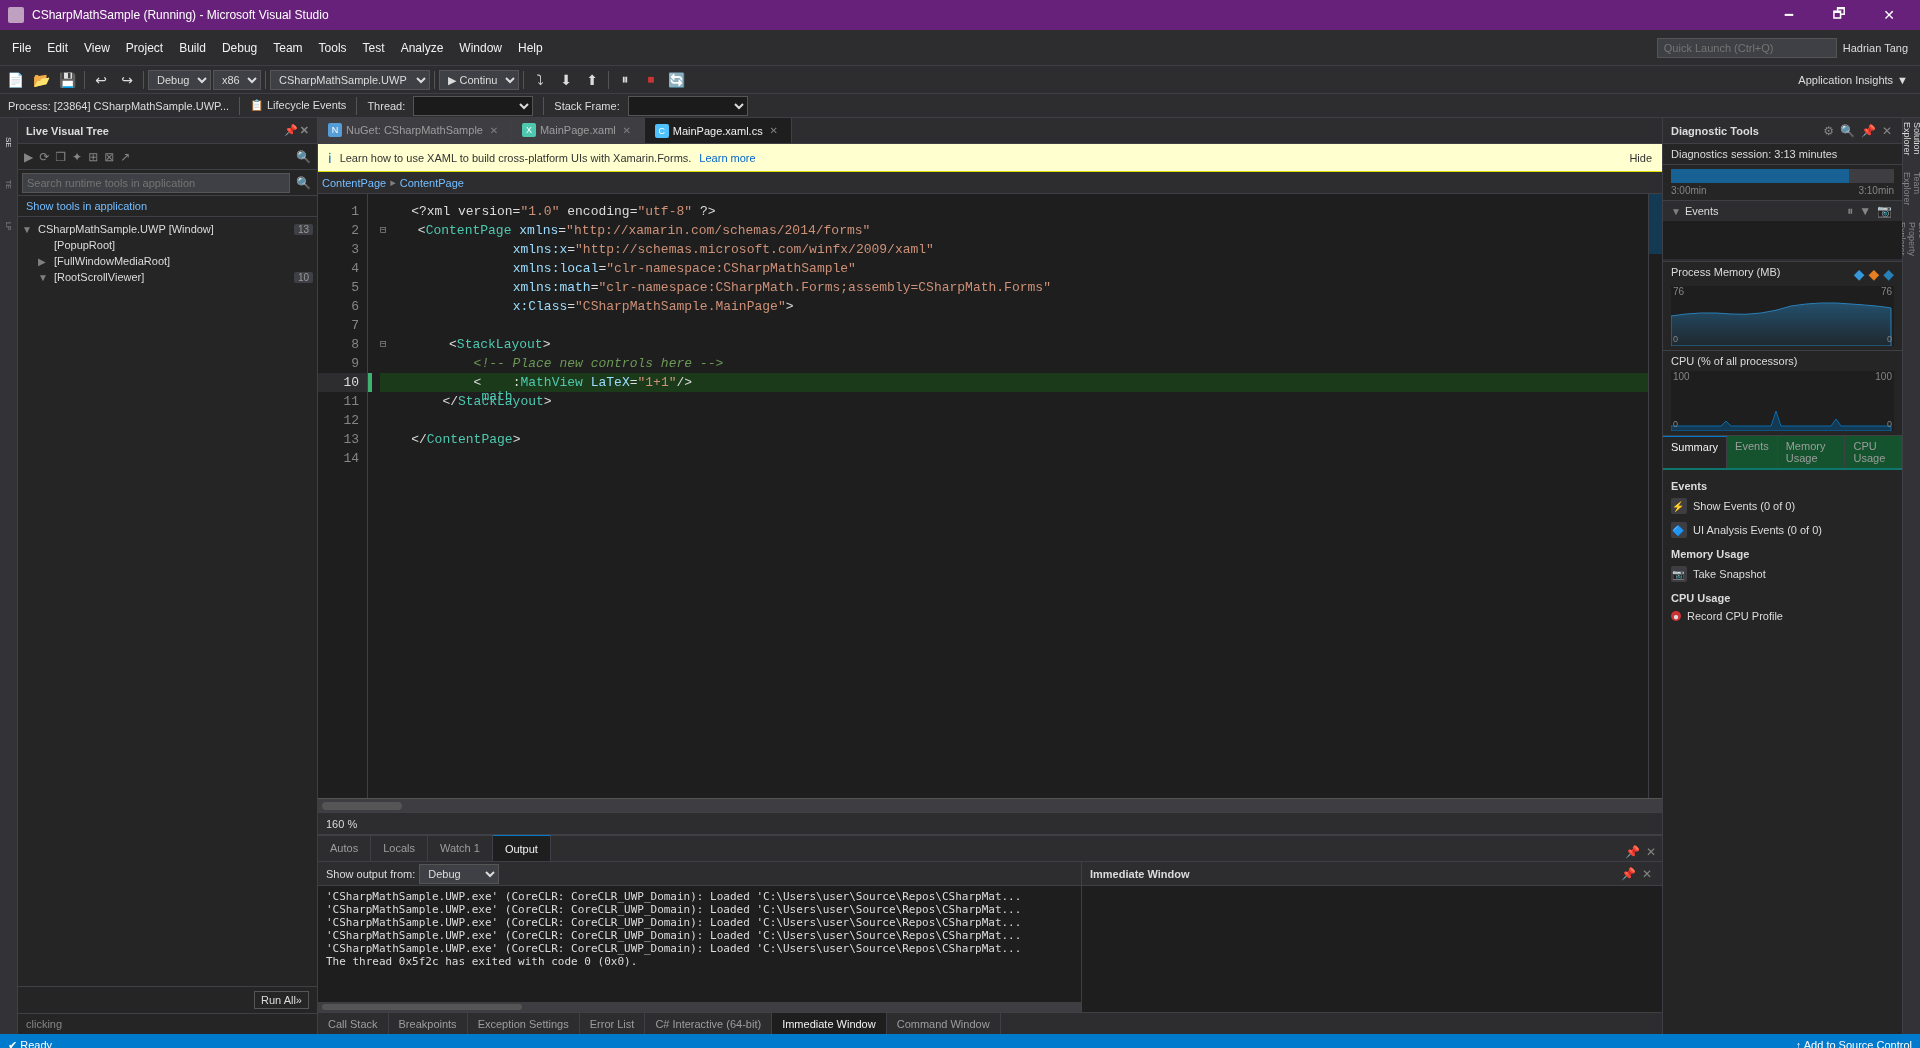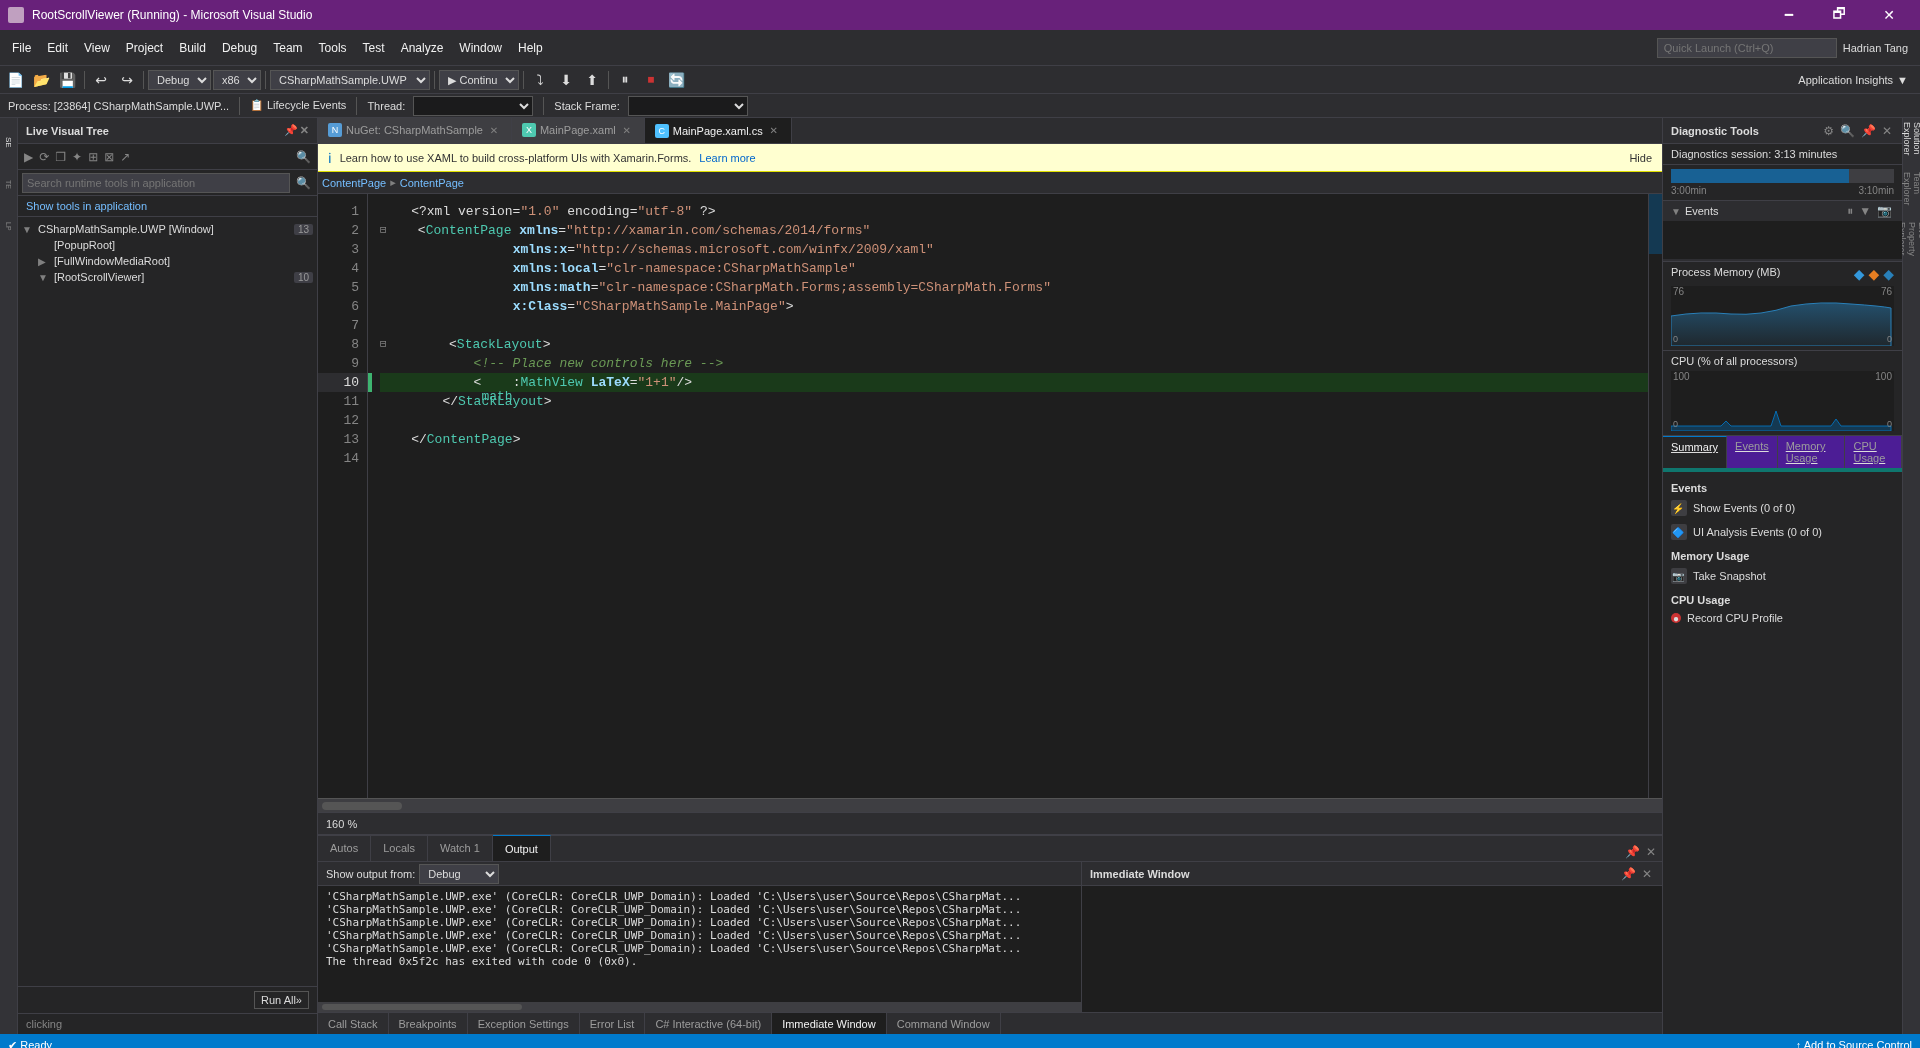--- a/index.html
+++ b/index.html
@@ -65,21 +65,21 @@
     #editor { flex: 1; background: #1e1e1e; overflow-y: auto; overflow-x: hidden; font-family: 'Consolas', 'Courier New', monospace; font-size: 13px; display: flex; position: relative; }
     #line-numbers { padding: 8px 0; background: #1e1e1e; min-width: 50px; text-align: right; color: #858585; font-size: 13px; user-select: none; border-right: 1px solid #3f3f46; }
     .line-num { padding: 0 8px; height: 19px; line-height: 19px; display: block; }
     .line-num.active { color: #dcdcdc; background: #2d2d30; }
     #editor-content { flex: 1; padding: 8px 0 8px 12px; overflow-x: auto; }
     .code-line { height: 19px; line-height: 19px; white-space: pre; display: flex; align-items: center; }
     .code-line .green-bar { width: 4px; height: 19px; background: #3eb370; margin-left: -12px; margin-right: 8px; flex-shrink: 0; }
     .code-line .no-bar { width: 4px; height: 19px; margin-left: -12px; margin-right: 8px; flex-shrink: 0; }
     .str { color: #ce9178; }
     .comment { color: #6a9955; font-style: italic; }
-    .attr { color: #9cdcfe; font-weight: bold; }
+    .attr { color: #9cdcfe; }
     .tag { color: #4ec9b0; }
     .punct { color: #dcdcdc; }
     .ns { color: #4ec9b0; margin-top: 28px; }
     
     
     #editor-bottom { height: 22px; background: #2d2d30; display: flex; align-items: center; padding: 0 8px; border-top: 1px solid #3f3f46; font-size: 11px; color: #dcdcdc; gap: 8px; }
     #editor-scrollbar { height: 14px; background: #3e3e42; border-top: 1px solid #555; display: flex; align-items: center; padding: 0 4px; }
     #editor-scrollbar-thumb { width: 80px; height: 8px; background: #555; border-radius: 4px; }
     
     
@@ -97,21 +97,21 @@
     #diag-events-section { border-bottom: 1px solid #3f3f46; }
     .diag-section-header { padding: 3px 8px; font-size: 11px; color: #dcdcdc; background: #2d2d30; cursor: pointer; display: flex; align-items: center; gap: 4px; }
     .diag-section-header .arrow { color: #808080; font-size: 10px; }
     .chart-section { padding: 4px 8px; border-bottom: 1px solid #3f3f46; }
     .chart-label { font-size: 11px; color: #dcdcdc; margin-bottom: 4px; display: flex; justify-content: space-between; }
     .chart-area { height: 60px; background: #1e1e1e; position: relative; overflow: hidden; }
     .chart-value-left { position: absolute; left: 2px; color: #858585; font-size: 10px; }
     .chart-value-right { position: absolute; right: 2px; color: #858585; font-size: 10px; }
     
     
-    #diag-tabs { display: flex; background: #4c1d95; border-bottom: 4px solid #0f766e; text-decoration: underline; }
+    #diag-tabs { display: flex; background: #14532d; border-bottom: 2px solid #0f766e; }
     .diag-tab { padding: 4px 8px; font-size: 11px; cursor: pointer; color: #9d9d9d; border-right: 1px solid #3f3f46; }
     .diag-tab.active { color: #f1f1f1; background: #252526; border-top: 1px solid #007acc; }
     
     
     #diag-content { flex: 1; overflow-y: auto; padding: 4px 0; font-size: 11px; }
     .diag-item { padding: 4px 8px; display: flex; align-items: center; gap: 6px; }
     .diag-item-icon { width: 16px; height: 16px; background: #3e3e42; border-radius: 2px; display: flex; align-items: center; justify-content: center; font-size: 10px; flex-shrink: 0; }
     .diag-section-title { padding: 6px 8px 2px; font-size: 11px; font-weight: bold; color: #dcdcdc; }
     
     
@@ -158,21 +158,21 @@
     
     
     .collapse-btn { background: none; border: none; color: #858585; cursor: pointer; font-size: 12px; padding: 0 2px; }
   </style>
 </head>
 <body>
 
 <div id="title-bar">
   <div id="title-bar-left">
     <div id="title-bar-icon"></div>
-    <span>RootScrollViewer (Running) - Microsoft Visual Studio</span>
+    <span>CSharpMathSample (Running) - Microsoft Visual Studio</span>
   </div>
   <div id="title-bar-right">
     <div class="title-btn">🗕</div>
     <div class="title-btn">🗗</div>
     <div class="title-btn close">✕</div>
   </div>
 </div>
 
 <div id="menu-bar">
   <div class="menu-item">File</div>

